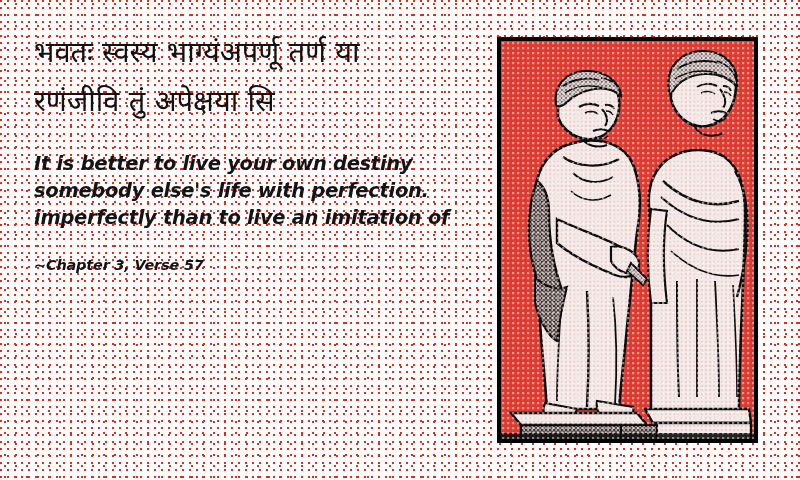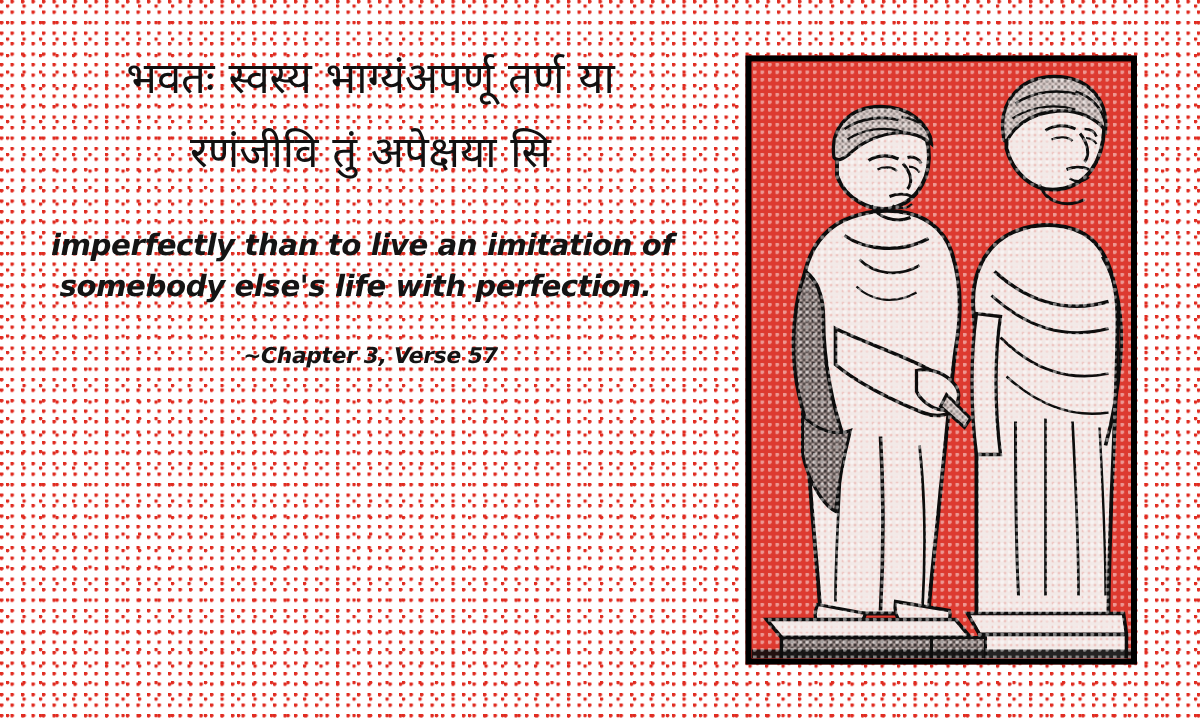--- a/index.html
+++ b/index.html
@@ -23,21 +23,20 @@
 
   
   #text-col {
     position: absolute;
     left: 0px;
     top: 0px;
     width: 470px;
     height: 480px;
     box-sizing: border-box;
     padding: 28px 10px 10px 34px;
-    text-align: center;
   }
 
   .verse-line {
     font-family: "DejaVu Sans", sans-serif;
     font-size: 29px;
     line-height: 49px;
     color: #111111;
     white-space: nowrap;
     letter-spacing: 0px;
     font-weight: 400;
@@ -111,22 +110,23 @@
 <div id="card">
 
   <div id="text-col">
 
     <div>
       <div class="verse-line">भवतः स्वस्य भाग्यंअपर्णू तर्ण या</div>
       <div class="verse-line">रणंजीवि तुं अपेक्षया सि</div>
     </div>
 
     <div id="translation">
+      <div class="trans-line">It is better to live your own destiny</div>
+      <div class="trans-line">somebody else's life with perfection.</div>
       <div class="trans-line">imperfectly than to live an imitation of</div>
-      <div class="trans-line">somebody else's life with perfection.</div>
     </div>
 
     <div id="attribution">~Chapter 3, Verse 57</div>
   </div>
 
   <div id="illustration-frame">
     <div id="illustration-inner">
 
       <svg id="illo-svg" viewBox="0 0 253 398" preserveAspectRatio="none">
         <defs>

